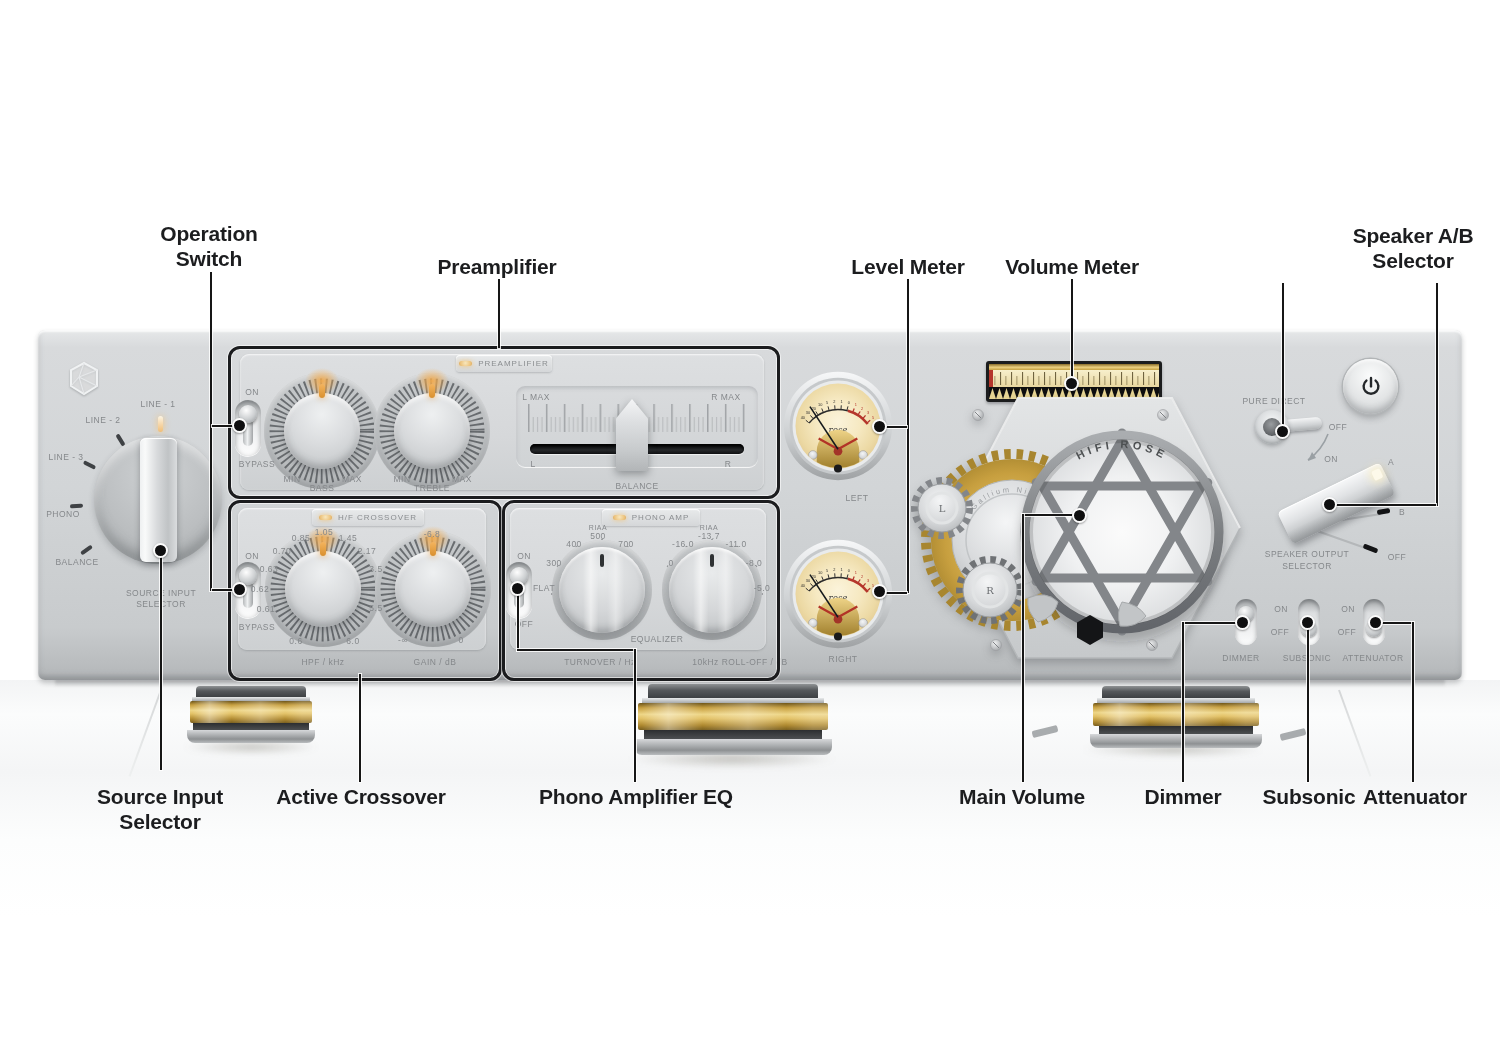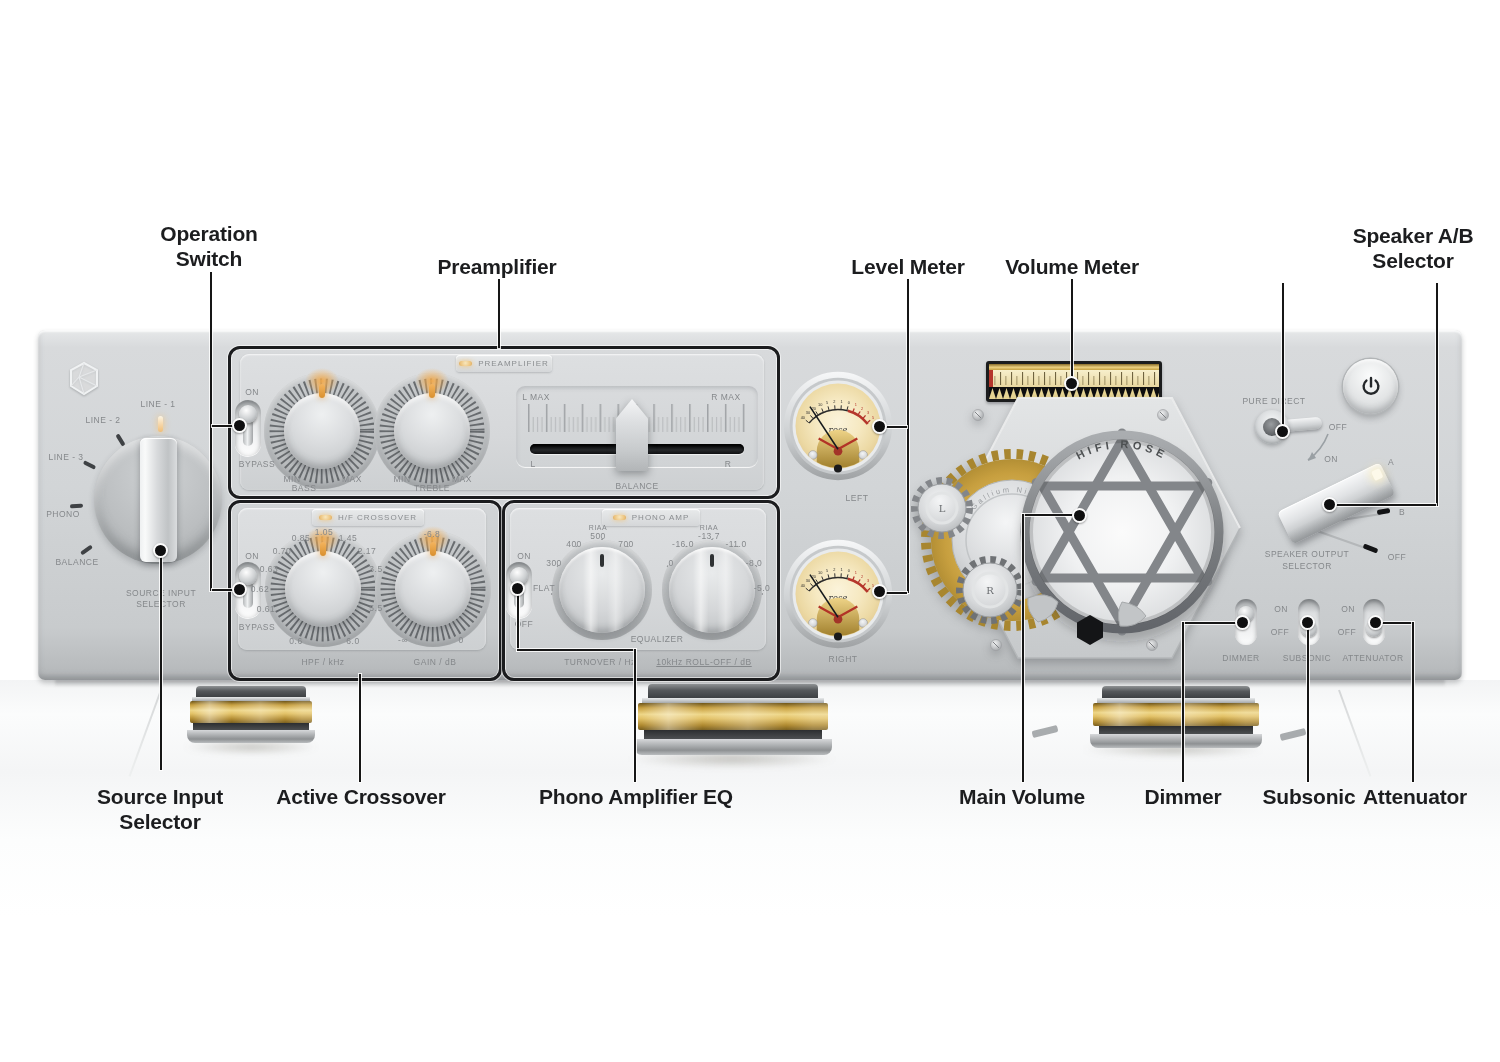--- a/index.html
+++ b/index.html
@@ -241,21 +241,21 @@
     <div class="hk-recess"></div>
     <svg class="abs" width="116" height="116">
       <circle cx="58" cy="58" r="45" fill="none" stroke="#53565a" stroke-width="15" stroke-dasharray="1.8 3.2" opacity=".8"></circle>
     </svg>
     <div class="hk-glow"></div>
     <div class="hk-face"></div>
     <div class="hk-ind"></div>
   </div>
   <span class="pt" style="left:292px;top:479px;">MIN</span>
   <span class="pt" style="left:352px;top:479px;">MAX</span>
-  <span class="pt" style="left:304px;top:488px;">BASS</span>
+  <span class="pt" style="left:322px;top:488px;">BASS</span>
   <span class="pt" style="left:402px;top:479px;">MIN</span>
   <span class="pt" style="left:462px;top:479px;">MAX</span>
   <span class="pt" style="left:432px;top:488px;">TREBLE</span>
 
   <div class="inner" style="left:516px;top:386px;width:242px;height:82px;
        background:linear-gradient(180deg,#d9dbdd,#d0d3d5);box-shadow:inset 0 2px 4px rgba(110,114,118,.3), inset 0 -1px 1px #fff;"></div>
   <span class="pt" style="left:536px;top:397px;">L MAX</span>
   <span class="pt" style="left:726px;top:397px;">R MAX</span>
   <svg class="abs" style="left:528px;top:402px;" width="218" height="42">
     <rect width="218" height="42" fill="url(#rulP)"></rect>
@@ -373,21 +373,21 @@
   <span class="pt" style="left:626px;top:544px;">700</span>
   <span class="pt" style="left:671px;top:563px;">0</span>
   <span class="pt" style="left:683px;top:544px;">-16.0</span>
   <span class="pt" style="left:709px;top:527px;font-size:7px;">RIAA</span>
   <span class="pt" style="left:709px;top:536px;">-13.7</span>
   <span class="pt" style="left:736px;top:544px;">-11.0</span>
   <span class="pt" style="left:754px;top:563px;">-8.0</span>
   <span class="pt" style="left:762px;top:588px;">-5.0</span>
   <span class="pt" style="left:657px;top:639px;">EQUALIZER</span>
   <span class="pt" style="left:600px;top:662px;">TURNOVER / Hz</span>
-  <span class="pt" style="left:704px;top:662px;text-decoration:underline;">10kHz ROLL-OFF / dB</span>
+  <span class="pt" style="left:740px;top:662px;">10kHz ROLL-OFF / dB</span>
 
   <svg class="abs vu" style="left:780px;top:368px;" width="116" height="116" viewBox="0 0 120 120">
     <circle cx="60" cy="60" r="56" fill="url(#bezelG)"></circle>
     <circle cx="60" cy="60" r="50" fill="#c6c9cb"></circle>
     <circle cx="60" cy="60" r="47" fill="#e9ebec"></circle>
     <circle cx="60" cy="60" r="44" fill="url(#faceG)"></circle>
     <g clip-path="url(#faceClip)">
       <path d="M30.1 56.9 A39 39 0 0 1 70.1 44.3" fill="none" stroke="#2b2b2b" stroke-width="1.5"></path>
       <path d="M70.1 44.3 A39 39 0 0 1 90.7 58" fill="none" stroke="#b5362b" stroke-width="2.6"></path>
       <text x="60" y="67" text-anchor="middle" font-size="9" font-style="italic" font-family="DejaVu Serif, serif" fill="#3c3c3c">rose</text>

